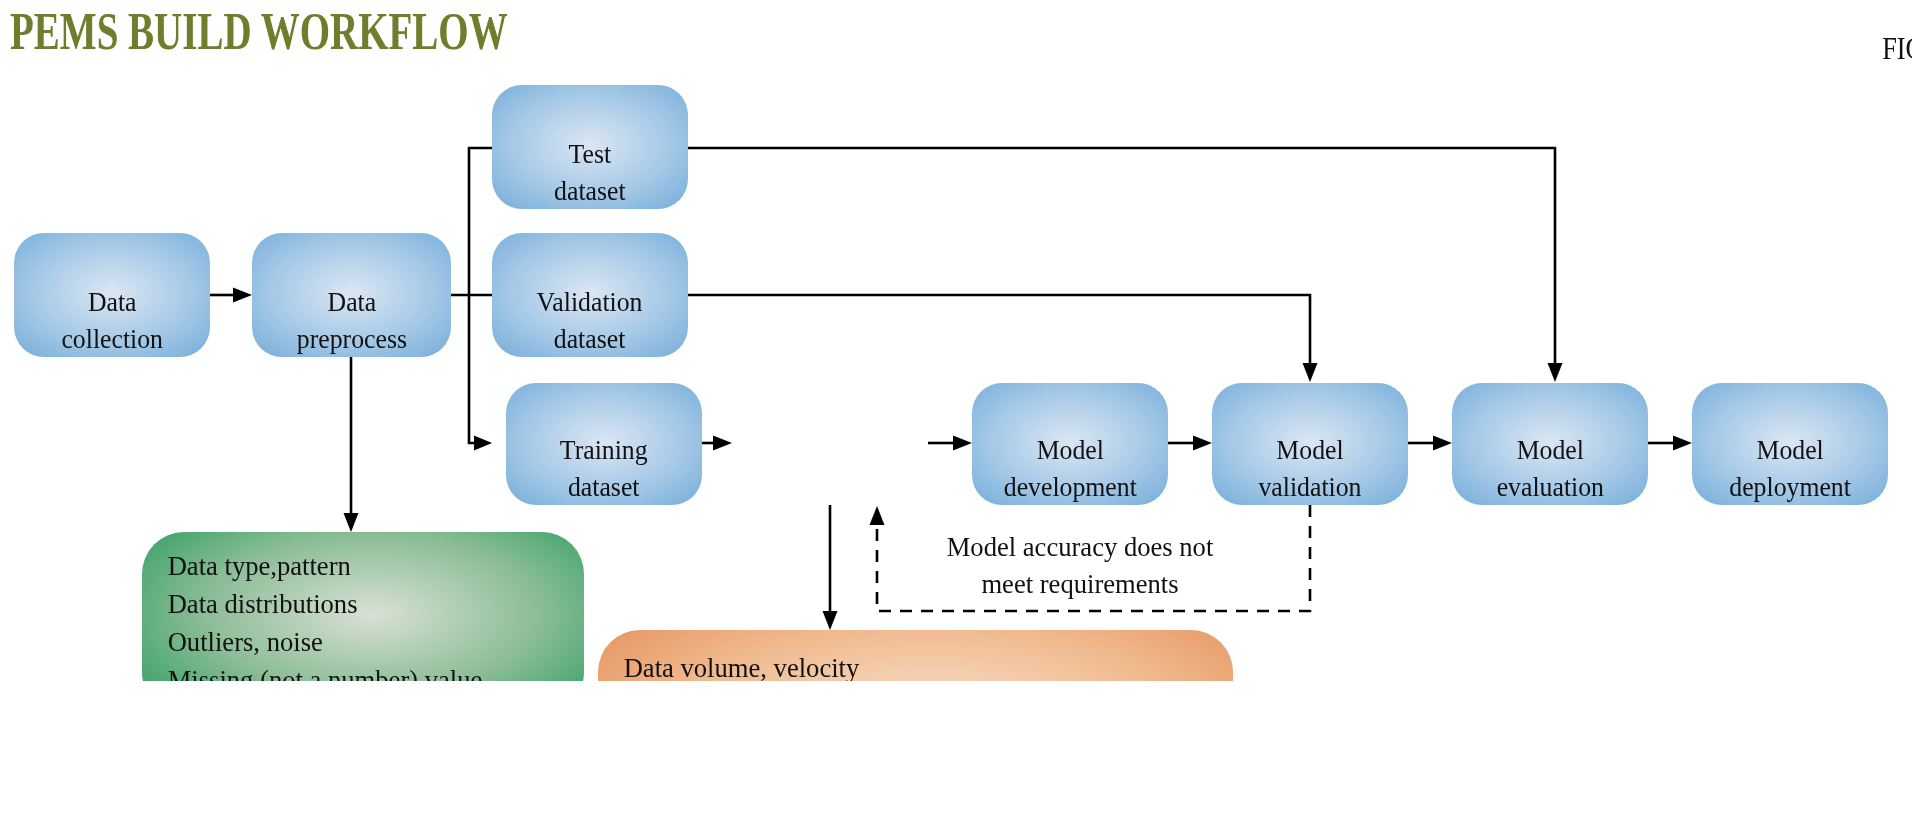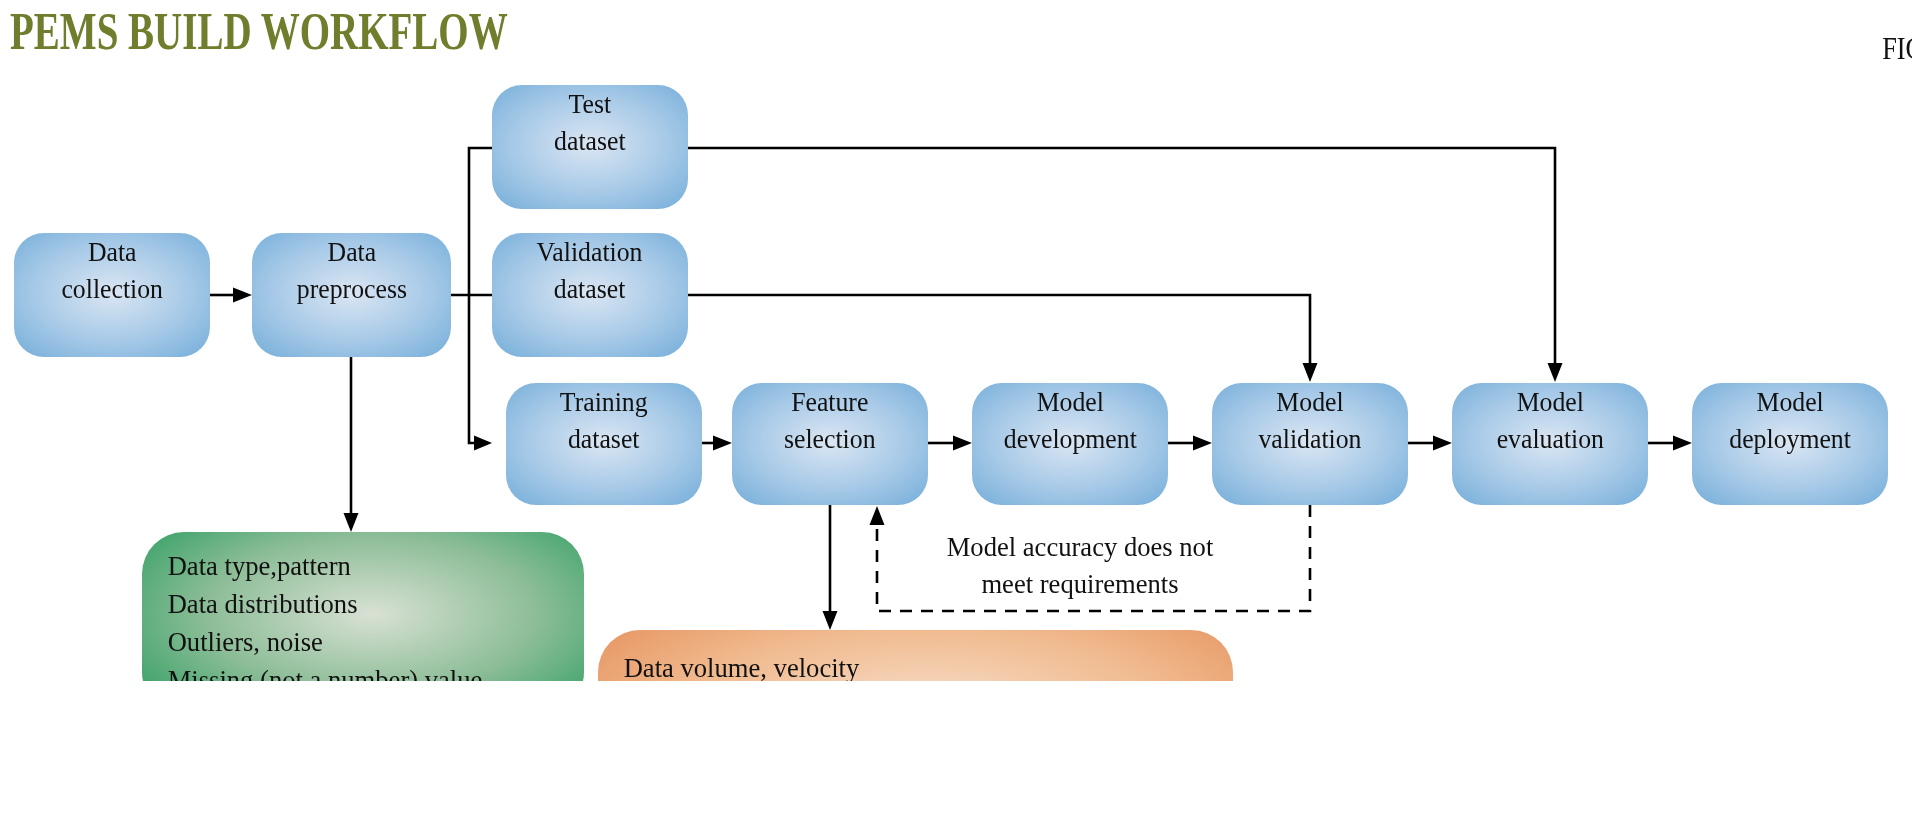--- a/index.html
+++ b/index.html
@@ -20,21 +20,21 @@
   .fig-label {
     position:absolute; right:4px; top:31px;
     font-size:31px; white-space:nowrap;
     transform:scaleX(0.85); transform-origin:right top;
   }
   .connectors { position:absolute; left:0; top:0; width:1912px; height:837px; }
   .connectors path { stroke:var(--line,#000000); stroke-width:2.6; fill:none; }
   .connectors path.dashed { stroke-dasharray:12 9; }
   .connectors polygon { fill:var(--line,#000000); stroke:none; }
   .node {
-    position:absolute; display:flex; align-items:flex-start; justify-content:center;
+    position:absolute; display:flex; align-items:flex-end; justify-content:center;
     border-radius:30px;
     background:radial-gradient(ellipse 72% 72% at 50% 48%,
       var(--box-blue-center,#dbe6f3) 0%, #a6c9e7 55%, var(--box-blue-edge,#74add9) 100%);
   }
   .node .lbl {
     font-size:28px; line-height:37px; text-align:center; white-space:pre-line;
     transform:scaleX(0.92); transform-origin:center center;
   }
   .note { position:absolute; display:flex; align-items:center; border-radius:42px; }
   .note.green {
@@ -143,24 +143,20 @@
 preprocess</span>
   </div>
   <div class="node n-validationd">
     <span class="lbl">Validation
 dataset</span>
   </div>
   <div class="node n-training">
     <span class="lbl">Training
 dataset</span>
   </div>
-  <div class="node n-feature">
-    <span class="lbl">Feature
-selection</span>
-  </div>
   <div class="node n-develop">
     <span class="lbl">Model
 development</span>
   </div>
   <div class="node n-modelval">
     <span class="lbl">Model
 validation</span>
   </div>
   <div class="node n-modeleval">
     <span class="lbl">Model

